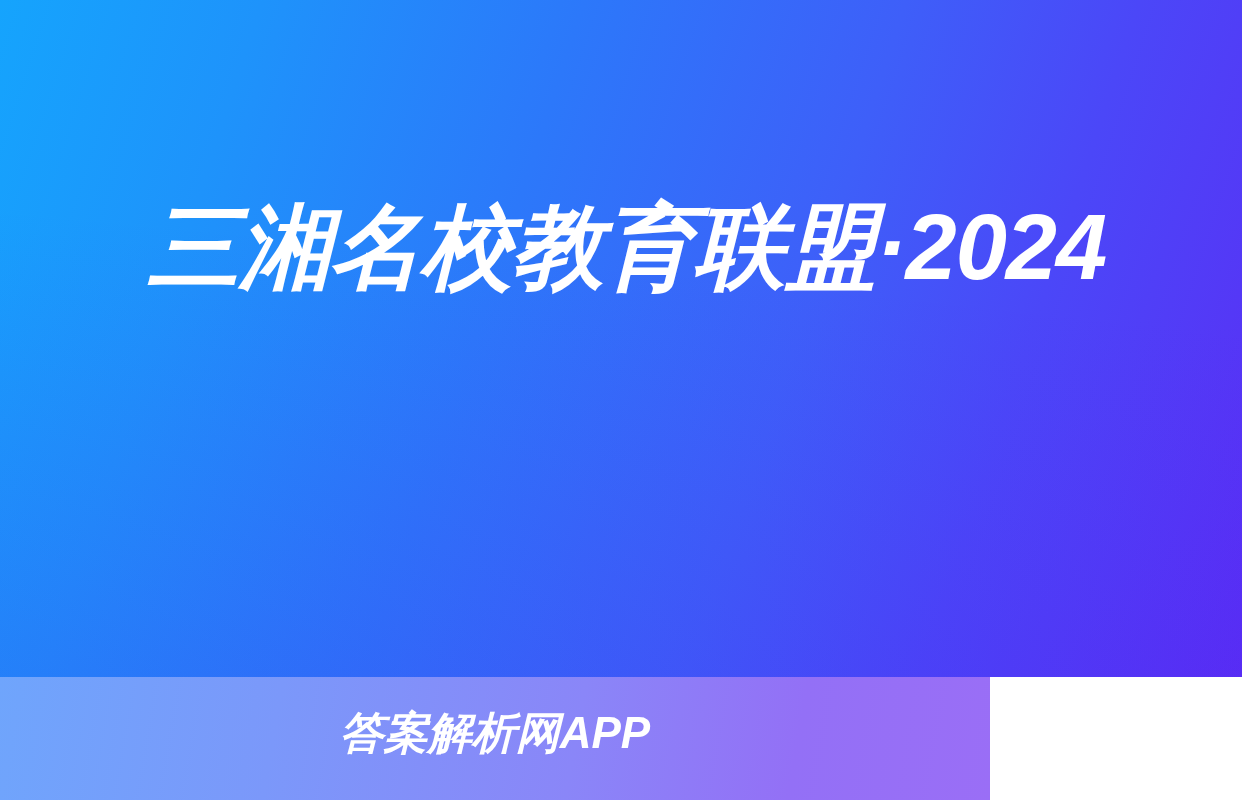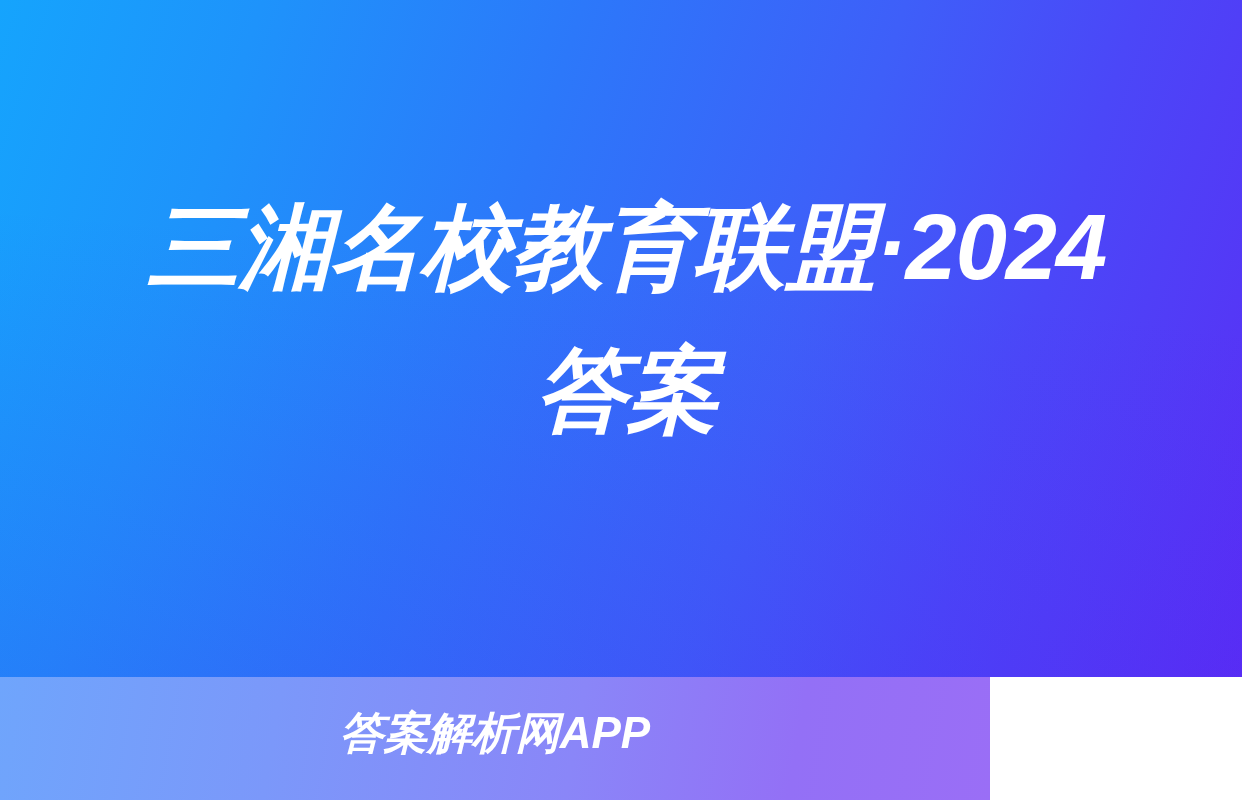--- a/index.html
+++ b/index.html
@@ -93,21 +93,20 @@
 </head>
 <body>
 
 <div id="page">
 
   <div class="hero">
     <div class="hero-overlay"></div>
 
     <div class="hero-title">
       <span class="tline">三湘名校教育联盟·2024</span>
-      <span class="tline">答案</span>
     </div>
   </div>
 
   <div class="wm-band">
     <div class="wm-text">答案解析网APP</div>
   </div>
 
 </div>
 
 </body></html>

